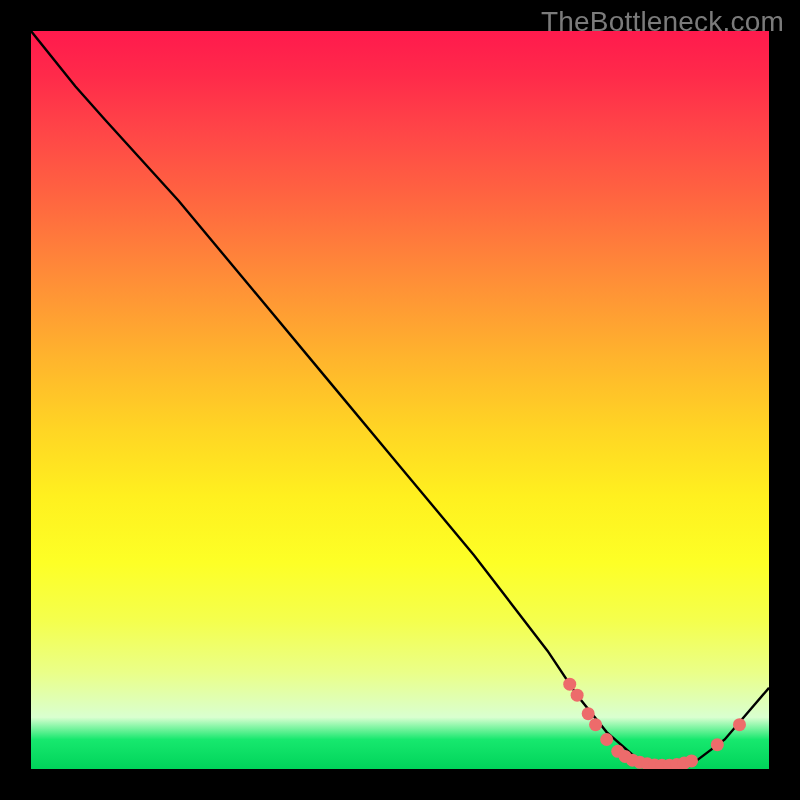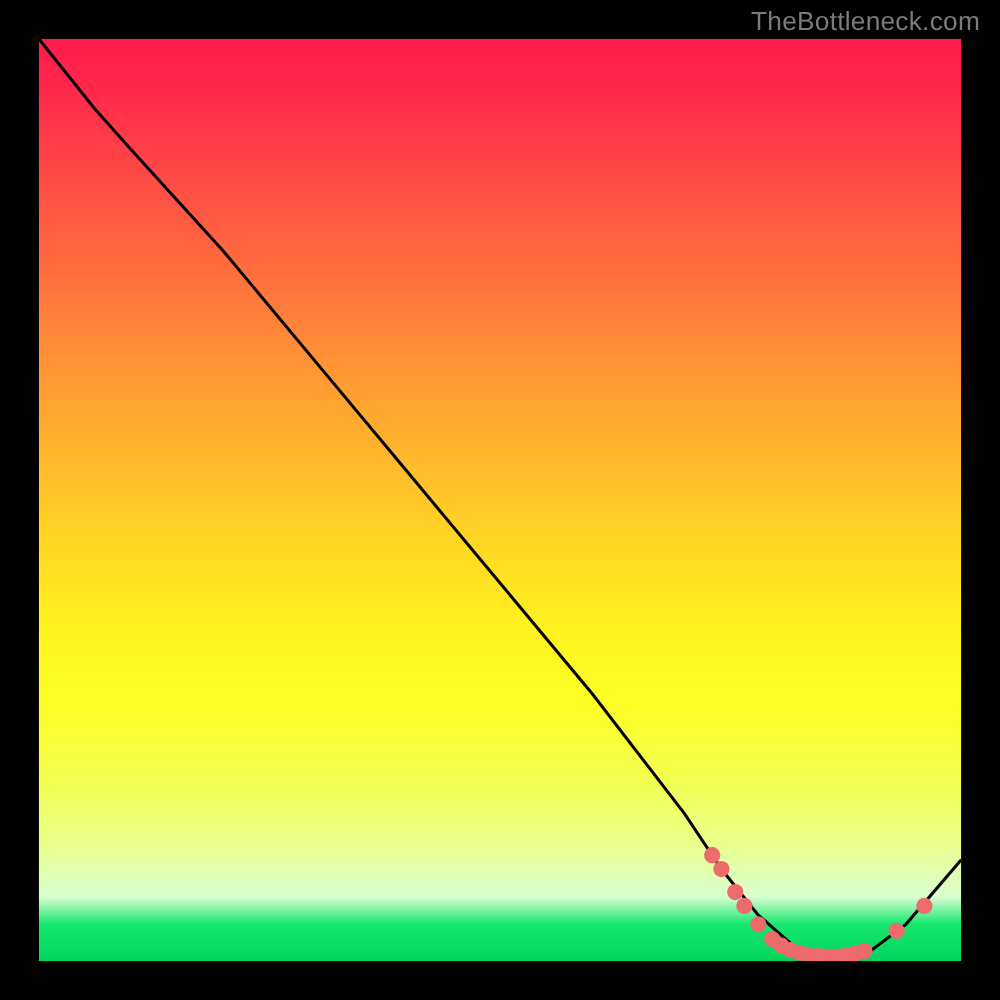--- a/index.html
+++ b/index.html
@@ -50,21 +50,21 @@
     position: absolute;
     inset: 0;
     width: 738px;
     height: 738px;
   }
   .watermark {
     position: absolute;
     top: 6px;
     right: 16px;
     color: #7b7b7b;
-    font-size: 21px;
+    font-size: 28px;
     letter-spacing: 0.2px;
     font-weight: 500;
   }
 </style>
 </head>
 <body>
 
 <div class="stage">
 
   <div class="plot-area">

